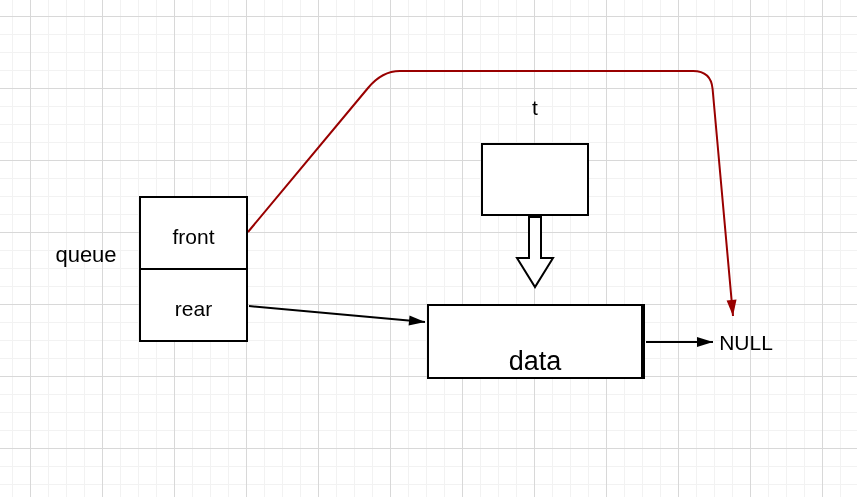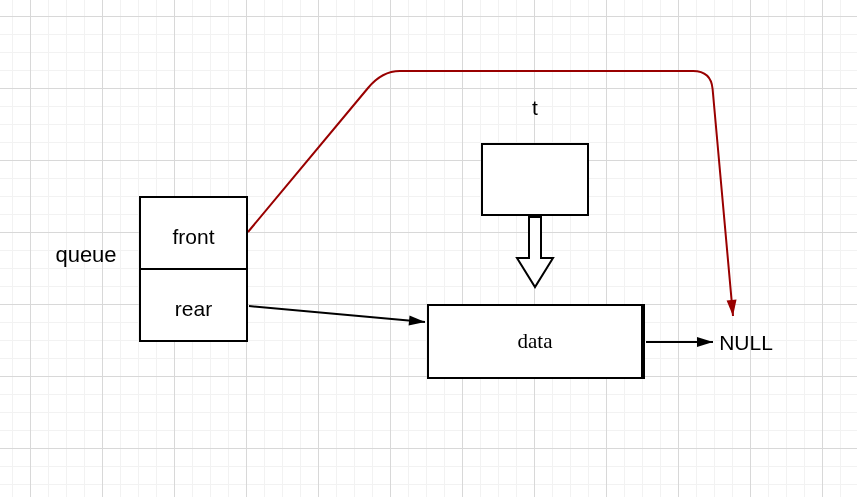--- a/index.html
+++ b/index.html
@@ -59,25 +59,24 @@
   }
   .node-box {
     left: 427px; top: 304px;
     width: 218px; height: 75px;
     display: flex;
     flex-direction: row;
   }
   .node-cell {
     flex: 1 1 0;
     display: flex;
-    align-items: center;
+    align-items: flex-end;
     justify-content: center;
-    font-size: 21px;
+    font-size: 27px;
     color: #000000;
-    font-family: Liberation Serif, serif;
   }
   .node-cell.first {
     border-right: 2px solid #000000;
   }
   .floating-label {
     position: absolute;
     text-align: center;
     color: #000000;
     font-size: 21px;
     line-height: 28px;

